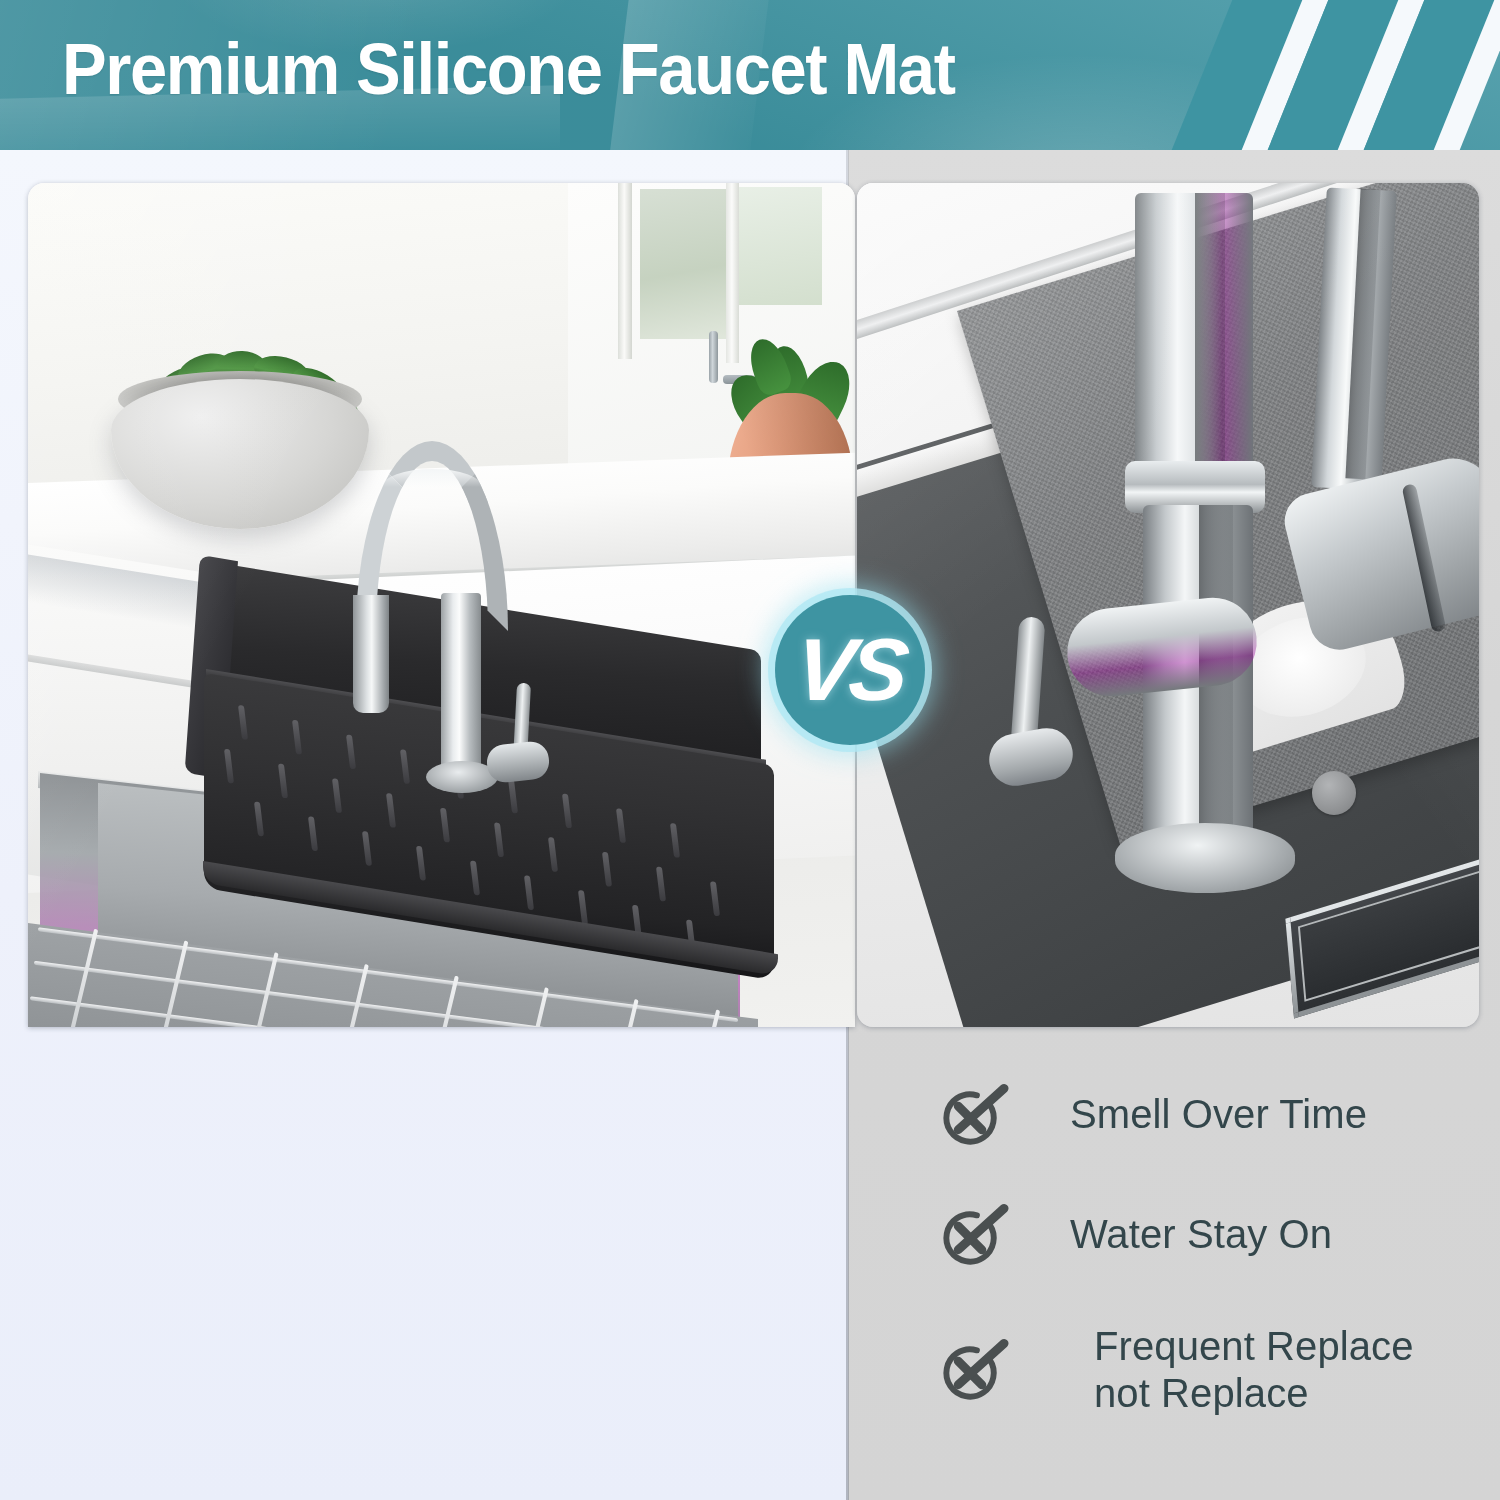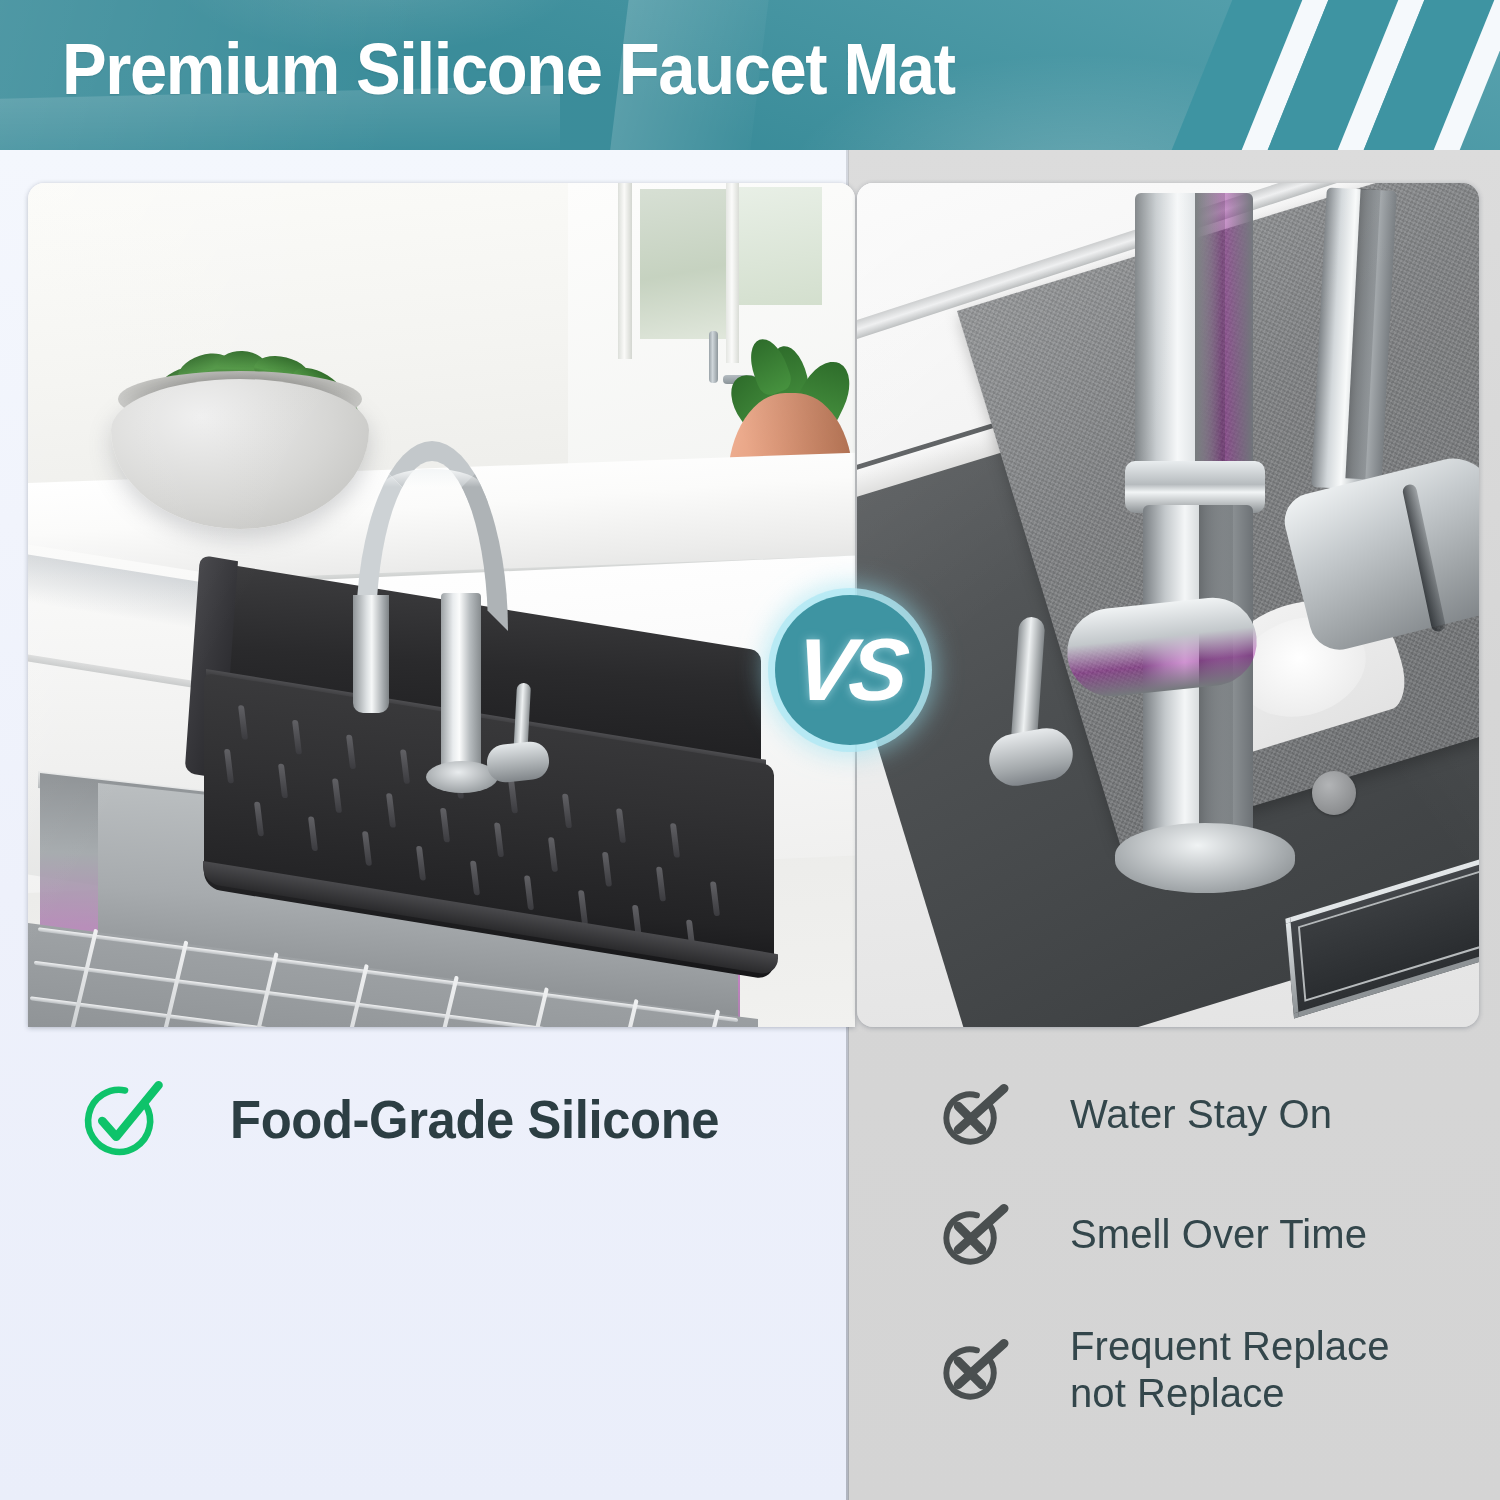--- a/index.html
+++ b/index.html
@@ -478,21 +478,21 @@
     letter-spacing:-.4px;
     transform:scaleX(.94); transform-origin:left center;
     white-space:nowrap;
   }
   .row-right .label {
     margin-left:60px;
     font-size:40px; font-weight:normal; color:#33464b;
     letter-spacing:.1px;
     line-height:1.18;
   }
-  .row-right.two-line { height:150px; align-items:center; }
+  .row-right.two-line { height:150px; align-items:center;gap:24px; }
 
 </style>
 </head>
 <body>
 
 <div id="canvas">
 
   <div class="header-band">
     <div class="header-photo-wash"></div>
     <div class="header-title">Premium Silicone Faucet Mat</div>
@@ -659,54 +659,45 @@
   </div>
 
   <div class="vs-badge">
     <span class="vs-text">VS</span>
   </div>
 
   <div class="list-left">
 
 
 
-    <div class="row row-left">
-      <span class="icon-wrap icon-check">
-        <svg viewBox="0 0 100 100" width="94" height="94">
-          <circle cx="48" cy="52" r="33" fill="none" stroke="#0ec36a" stroke-width="7" stroke-linecap="round" stroke-dasharray="180 40" transform="rotate(-32 48 52)"></circle>
-          <path d="M30 52 L45 69 L90 14" fill="none" stroke="#0ec36a" stroke-width="9" stroke-linecap="round" stroke-linejoin="round"></path>
+
+  </div>
+
+  <div class="list-right">
+
+    <div class="row row-right">
+      <span class="icon-wrap icon-cross">
+        <svg viewBox="0 0 100 100" width="74" height="74">
+          <circle cx="46" cy="54" r="32" fill="none" stroke="#4a4f50" stroke-width="8" stroke-linecap="round" stroke-dasharray="178 42" transform="rotate(-34 46 54)"></circle>
+          <path d="M30 38 L62 70" fill="none" stroke="#4a4f50" stroke-width="12" stroke-linecap="round"></path>
+          <path d="M30 70 L92 14" fill="none" stroke="#4a4f50" stroke-width="12" stroke-linecap="round"></path>
         </svg>
       </span>
-      <span class="label">Food-Grade Silicone</span>
+      <span class="label">Smell Over Time</span>
     </div>
-
-  </div>
-
-  <div class="list-right">
 
     <div class="row row-right">
       <span class="icon-wrap icon-cross">
         <svg viewBox="0 0 100 100" width="74" height="74">
           <circle cx="46" cy="54" r="32" fill="none" stroke="#4a4f50" stroke-width="8" stroke-linecap="round" stroke-dasharray="178 42" transform="rotate(-34 46 54)"></circle>
           <path d="M30 38 L62 70" fill="none" stroke="#4a4f50" stroke-width="12" stroke-linecap="round"></path>
           <path d="M30 70 L92 14" fill="none" stroke="#4a4f50" stroke-width="12" stroke-linecap="round"></path>
         </svg>
       </span>
       <span class="label">Water Stay On</span>
-    </div>
-
-    <div class="row row-right">
-      <span class="icon-wrap icon-cross">
-        <svg viewBox="0 0 100 100" width="74" height="74">
-          <circle cx="46" cy="54" r="32" fill="none" stroke="#4a4f50" stroke-width="8" stroke-linecap="round" stroke-dasharray="178 42" transform="rotate(-34 46 54)"></circle>
-          <path d="M30 38 L62 70" fill="none" stroke="#4a4f50" stroke-width="12" stroke-linecap="round"></path>
-          <path d="M30 70 L92 14" fill="none" stroke="#4a4f50" stroke-width="12" stroke-linecap="round"></path>
-        </svg>
-      </span>
-      <span class="label">Smell Over Time</span>
     </div>
 
     <div class="row row-right two-line">
       <span class="icon-wrap icon-cross">
         <svg viewBox="0 0 100 100" width="74" height="74">
           <circle cx="46" cy="54" r="32" fill="none" stroke="#4a4f50" stroke-width="8" stroke-linecap="round" stroke-dasharray="178 42" transform="rotate(-34 46 54)"></circle>
           <path d="M30 38 L62 70" fill="none" stroke="#4a4f50" stroke-width="12" stroke-linecap="round"></path>
           <path d="M30 70 L92 14" fill="none" stroke="#4a4f50" stroke-width="12" stroke-linecap="round"></path>
         </svg>
       </span>

